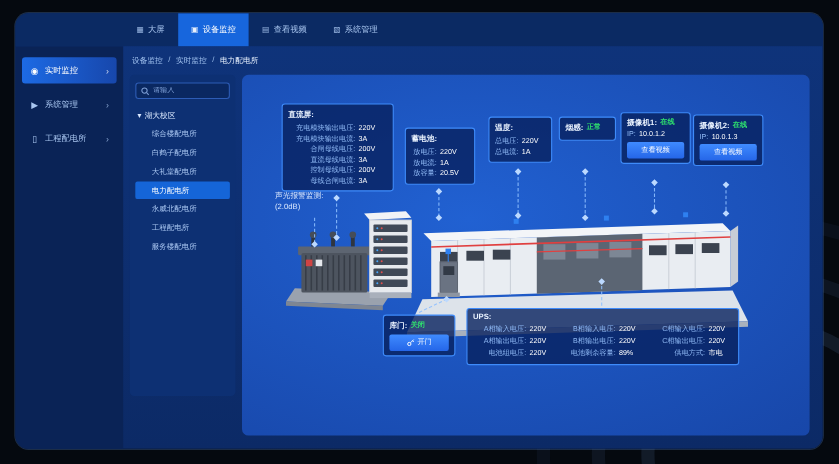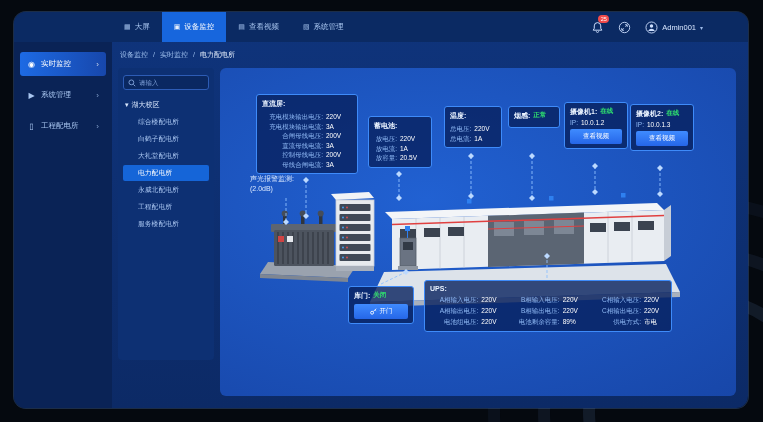--- a/index.html
+++ b/index.html
@@ -92,44 +92,20 @@
         </div>
         <div class="tab">
           <span class="tab-ico">▤</span>
           <span>查看视频</span>
         </div>
         <div class="tab">
           <span class="tab-ico">▧</span>
           <span>系统管理</span>
         </div>
       </div>
-      <div class="nav-right">
-        <div class="icon-btn">
-          <svg width="13" height="13" viewBox="0 0 16 16">
-            <path d="M8 2a4 4 0 0 0-4 4v3l-1.3 2.3h10.6L12 9V6a4 4 0 0 0-4-4z" fill="none" stroke="#cfe0ff" stroke-width="1.2"></path>
-            <path d="M6.5 12.6a1.5 1.5 0 0 0 3 0" stroke="#cfe0ff" stroke-width="1.1" fill="none"></path>
-          </svg>
-          <span class="badge">25</span>
-        </div>
-        <div class="icon-btn">
-          <svg width="13" height="13" viewBox="0 0 16 16">
-            <circle cx="8" cy="8" r="6.4" fill="none" stroke="#cfe0ff" stroke-width="1.1"></circle>
-            <path d="M5 11l2-2M11 5L9 7M4.6 8.6V11.4H7.4M11.4 7.4V4.6H8.6" fill="none" stroke="#cfe0ff" stroke-width="1"></path>
-          </svg>
-        </div>
-        <div class="user">
-          <svg width="13" height="13" viewBox="0 0 16 16">
-            <circle cx="8" cy="8" r="6.8" fill="none" stroke="#cfe0ff" stroke-width="1.1"></circle>
-            <circle cx="8" cy="6.2" r="2.1" fill="#cfe0ff"></circle>
-            <path d="M4 12.3c.9-2 2.3-2.9 4-2.9s3.1.9 4 2.9" fill="#cfe0ff"></path>
-          </svg>
-          <span>Admin001</span>
-          <span class="caret">▾</span>
-        </div>
-      </div>
     </div>
 
     <aside class="sidebar">
       <div class="side-item active">
         <span class="side-ico">◉</span>
         <span>实时监控</span>
         <span class="side-chev">›</span>
       </div>
       <div class="side-item">
         <span class="side-ico">▶</span>

